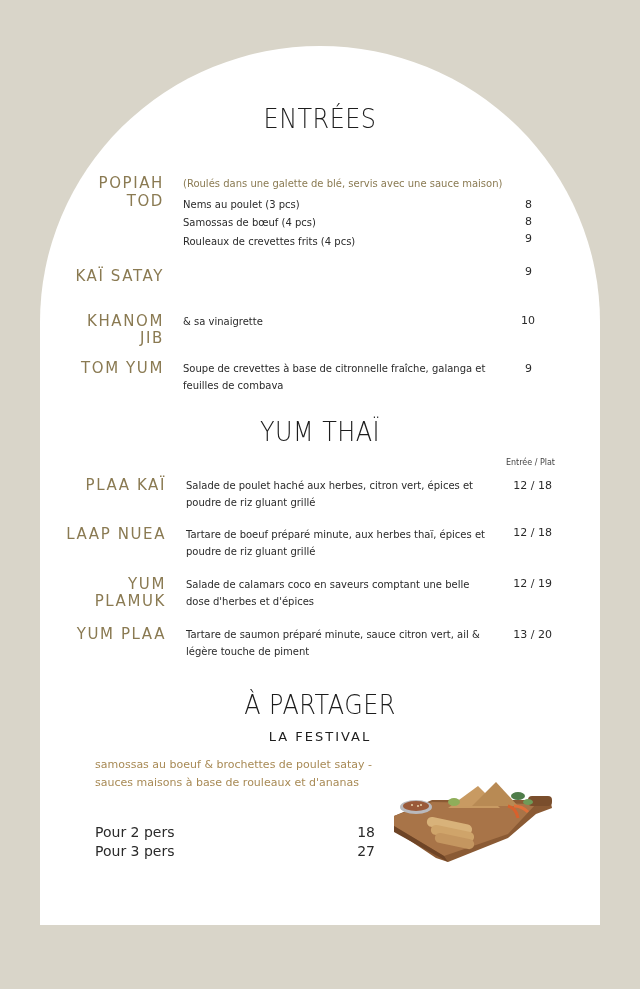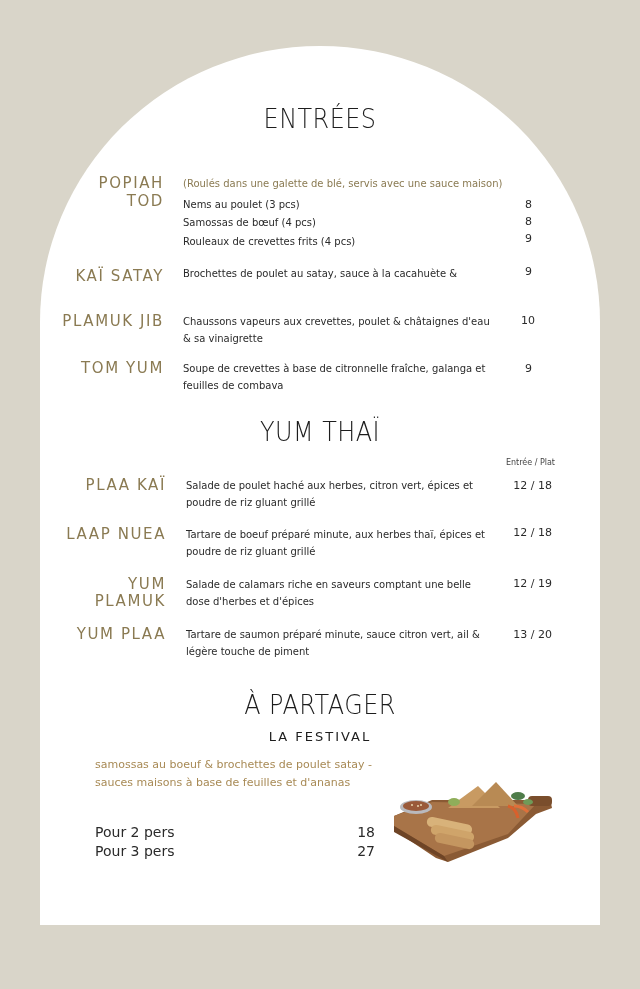--- a/index.html
+++ b/index.html
@@ -77,27 +77,25 @@
 <div class="desc note-gold" style="left:183px; top:175px; width:330px;">(Roulés dans une galette de blé, servis avec une sauce maison)</div>
 <div class="desc" style="left:183px; top:196px;">Nems au poulet (3 pcs)</div>
 <div class="price" style="left:500px; width:32px; top:196px;">8</div>
 <div class="desc" style="left:183px; top:214px;">Samossas de bœuf (4 pcs)</div>
 <div class="price" style="left:500px; width:32px; top:213px;">8</div>
 <div class="desc" style="left:183px; top:233px;">Rouleaux de crevettes frits (4 pcs)</div>
 <div class="price" style="left:500px; width:32px; top:230px;">9</div>
 
 <div class="name" style="left:60px; width:104px; top:268px;">KAÏ SATAY</div>
 <div class="desc" style="left:183px; top:265px;">
-  <div>Brochettes de poulet au satay, sauce à la cacahuète &amp;</div>
 </div>
 <div class="price" style="left:500px; width:32px; top:263px;">9</div>
 
-<div class="name" style="left:60px; width:104px; top:313px;">PLAMUK JIB</div>
+<div class="name" style="left:60px; width:104px; top:313px;">KHANOM JIB</div>
 <div class="desc" style="left:183px; top:313px;">
-  <div>Chaussons vapeurs aux crevettes, poulet &amp; châtaignes d'eau</div>
   <div>&amp; sa vinaigrette</div>
 </div>
 <div class="price" style="left:500px; width:35px; top:312px;">10</div>
 
 <div class="name" style="left:60px; width:104px; top:360px;">TOM YUM</div>
 <div class="desc" style="left:183px; top:360px;">
   <div>Soupe de crevettes à base de citronnelle fraîche, galanga et</div>
   <div>feuilles de combava</div>
 </div>
 <div class="price" style="left:500px; width:32px; top:360px;">9</div>
@@ -114,38 +112,38 @@
 
 <div class="name" style="left:60px; width:106px; top:526px;">LAAP NUEA</div>
 <div class="desc just" style="left:186px; top:526px; width:305px;">
   <div>Tartare de boeuf préparé minute, aux herbes thaï, épices et</div>
   <div>poudre de riz gluant grillé</div>
 </div>
 <div class="price" style="left:500px; width:52px; top:524px;">12 / 18</div>
 
 <div class="name" style="left:60px; width:106px; top:576px;">YUM PLAMUK</div>
 <div class="desc just" style="left:186px; top:576px; width:305px;">
-  <div>Salade de calamars riche en saveurs comptant une belle</div>
+  <div>Salade de calamars coco en saveurs comptant une belle</div>
   <div>dose d'herbes et d'épices</div>
 </div>
 <div class="price" style="left:500px; width:52px; top:575px;">12 / 19</div>
 
 <div class="name" style="left:60px; width:106px; top:626px;">YUM PLAA</div>
 <div class="desc just" style="left:186px; top:626px; width:305px;">
   <div>Tartare de saumon préparé minute, sauce citron vert, ail &amp;</div>
   <div>légère touche de piment</div>
 </div>
 <div class="price" style="left:500px; width:52px; top:626px;">13 / 20</div>
 
 <div class="h-title" style="top:690px;">À PARTAGER</div>
 <div class="subtitle" style="top:729px;">LA FESTIVAL</div>
 
 <div class="share-desc">
   <div>samossas au boeuf &amp; brochettes de poulet satay -</div>
-  <div>sauces maisons à base de feuilles et d'ananas</div>
+  <div>sauces maisons à base de rouleaux et d'ananas</div>
 </div>
 
 <div class="share-row" style="top:824px;">
   <span>Pour 2 pers</span>
   <span class="p">18</span>
 </div>
 <div class="share-row" style="top:843px;">
   <span>Pour 3 pers</span>
   <span class="p">27</span>
 </div>

